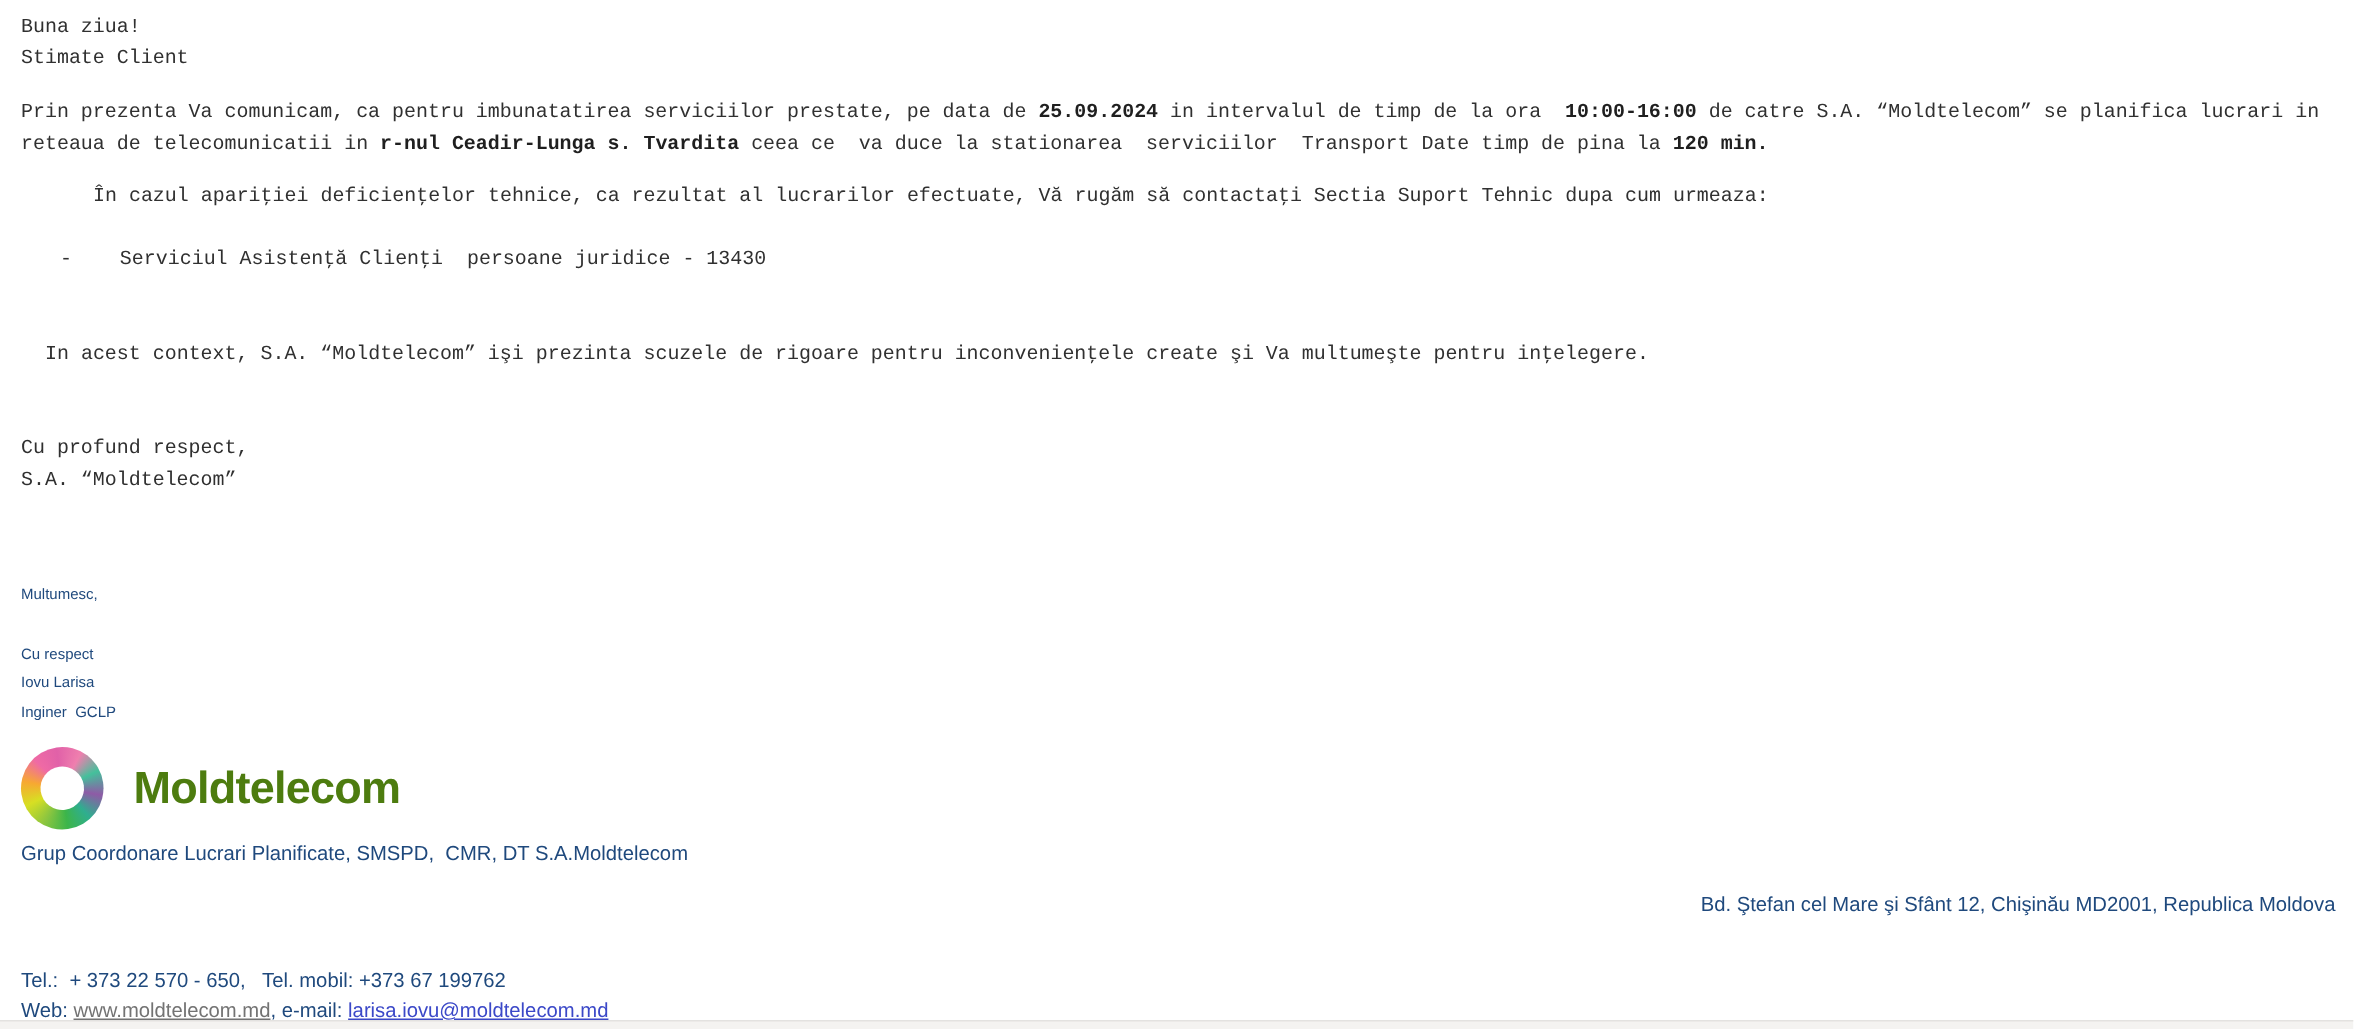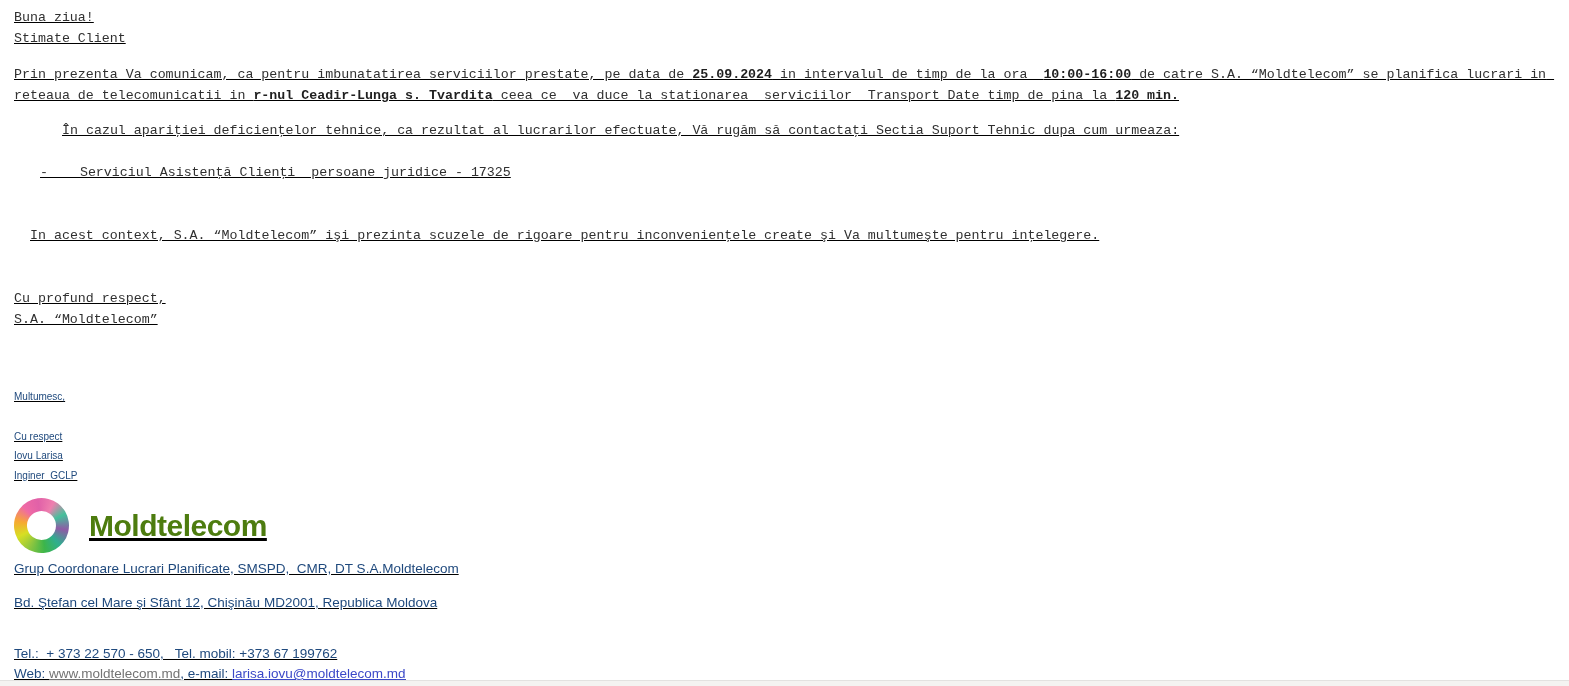--- a/index.html
+++ b/index.html
@@ -6,21 +6,20 @@
   html, body {
     width: 1569px; height: 686px;
     background: #ffffff;
     overflow: hidden;
     font-family: "Liberation Sans", sans-serif;
   }
   .page {
     position: relative;
     width: 1569px; height: 686px;
     padding: 7px 12px 0 14px;
-    text-decoration: underline;
   }
   
   .mono {
     font-family: "Liberation Mono", "DejaVu Sans Mono", monospace;
     font-size: 13.3px;
     line-height: 21px;
     color: #303030;
     white-space: pre-wrap;
     max-width: 1545px;
   }
@@ -72,21 +71,21 @@
   }
   
   .footer-line {
     font-family: "Liberation Sans", sans-serif;
     font-size: 13.5px;
     line-height: 20px;
     color: #1F497D;
     white-space: pre-wrap;
   }
   .footer-dept    { margin-top: 6px; }
-  .footer-address { margin-top: 14px; }
+  .footer-address { margin-top: 14px; text-align: right; }
   .footer-phone   { margin-top: 31px; }
   .footer-web     { margin-top: 0; }
   .footer-web a { text-decoration: underline; cursor: pointer; }
   a.web-link   { color: #737373; }
   a.email-link { color: #3b48c8; }
   .bottom-strip {
     position: absolute;
     left: 0; bottom: 0;
     width: 1569px; height: 6px;
     background: #f4f3f1;
@@ -98,21 +97,21 @@
 
 <div class="page">
 
   <div class="mono">Buna ziua!</div>
   <div class="mono">Stimate Client</div>
 
   <p class="mono para-notice"><span>Prin prezenta Va comunicam, ca pentru imbunatatirea serviciilor prestate, pe data de </span><b>25.09.2024</b><span> in intervalul de timp de la ora  </span><b>10:00-16:00</b><span> de catre S.A. “Moldtelecom” se planifica lucrari in reteaua de telecomunicatii in </span><b>r-nul Ceadir-Lunga s. Tvardita</b><span> ceea ce  va duce la stationarea  serviciilor  Transport Date timp de pina la </span><b>120 min.</b></p>
 
   <p class="mono para-contact">În cazul apariţiei deficienţelor tehnice, ca rezultat al lucrarilor efectuate, Vă rugăm să contactaţi Sectia Suport Tehnic dupa cum urmeaza:</p>
 
-  <p class="mono list-support">-    Serviciul Asistenţă Clienţi  persoane juridice - 17325</p>
+  <p class="mono list-support">-    Serviciul Asistenţă Clienţi  persoane juridice - 13430</p>
 
   <p class="mono para-apology">In acest context, S.A. “Moldtelecom” işi prezinta scuzele de rigoare pentru inconvenienţele create şi Va multumeşte pentru inţelegere.</p>
 
   <p class="mono signoff-1">Cu profund respect,</p>
   <p class="mono">S.A. “Moldtelecom”</p>
 
   <p class="sans-blue sig-thanks">Multumesc,</p>
 
   <p class="sans-blue sig-respect">Cu respect</p>
   <p class="sans-blue">Iovu Larisa</p>

